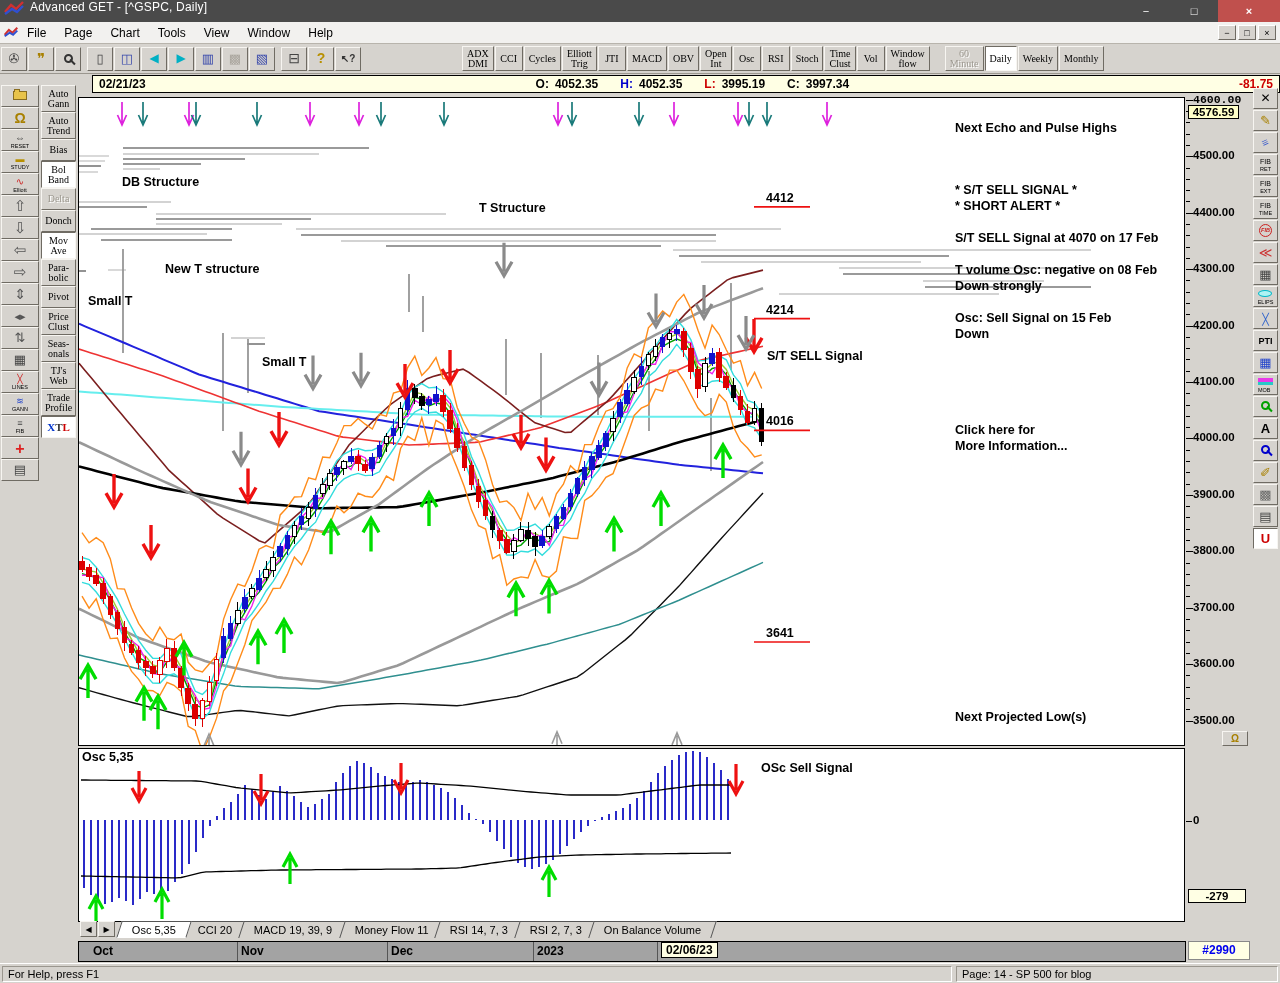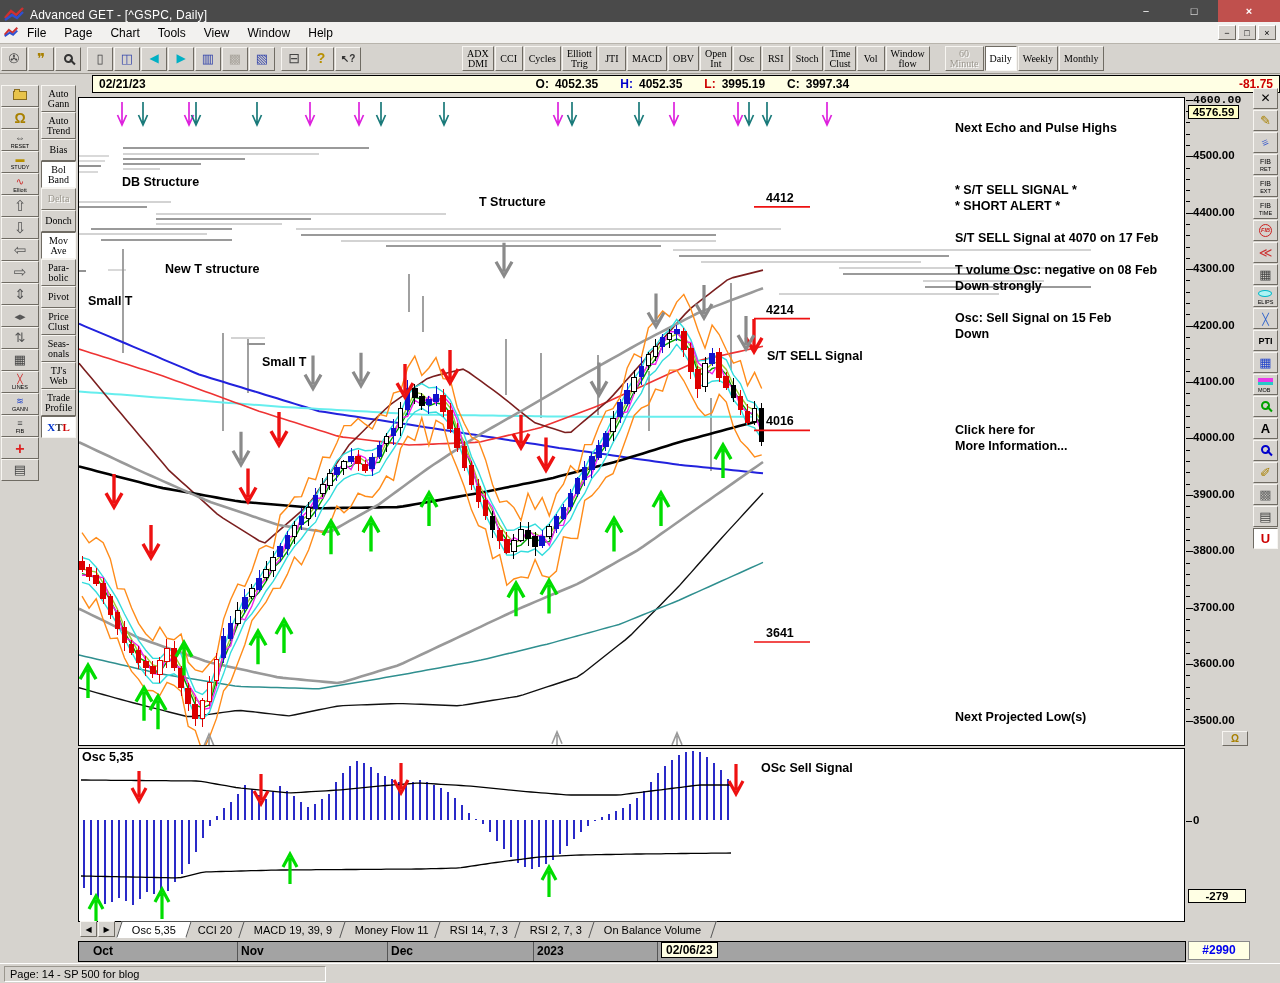--- a/index.html
+++ b/index.html
@@ -1,20 +1,20 @@
 <!DOCTYPE html>
 <html><head>
 <meta charset="utf-8">
 <style>
   *{margin:0;padding:0;box-sizing:border-box}
   html,body{width:1280px;height:983px;overflow:hidden}
   body{position:relative;font-family:"Liberation Sans",sans-serif;background:#d6d3ce;font-size:11px;color:#000}
 
   
-  .titlebar{position:absolute;top:0;left:0;width:1280px;height:22px;background:#4a4a4a;display:flex;align-items:flex-end;color:#fff}
+  .titlebar{position:absolute;top:0;left:0;width:1280px;height:22px;background:#4a4a4a;display:flex;align-items:flex-start;color:#fff}
   .applogo{width:20px;height:16px;margin-left:4px;flex:0 0 auto}
   .title-text{margin-left:6px;font-size:12px;letter-spacing:.2px}
   .win-btns{margin-left:auto;display:flex;height:22px}
   .wbtn{width:48px;height:22px;display:flex;align-items:center;justify-content:center;font-size:11px;color:#fff;background:#4a4a4a}
   .wbtn.close{width:62px;background:#c0504d;font-weight:bold}
 
   .menubar{position:absolute;top:22px;left:0;width:1280px;height:22px;background:#f2f1ef;border-bottom:1px solid #b8b4ac;display:flex;align-items:center}
   .menu-item{padding:3px 9px;font-size:12px}
   .mini-btns{margin-left:auto;margin-right:4px;display:flex;gap:2px}
   .mini-btn{width:18px;height:15px;background:#d6d3ce;border:1px solid;border-color:#fff #6f6b63 #6f6b63 #fff;font-size:9px;display:flex;align-items:center;justify-content:center}
@@ -746,21 +746,21 @@
         <line x1="675" x2="731" y1="220.6413" y2="220.6413" stroke="#ee1111" stroke-width="1.7"></line>
         <text x="687" y="215.6413" font-size="12.5" font-weight="bold" font-family="Liberation Sans, sans-serif" fill="#000">4214</text>
         <line x1="675" x2="731" y1="332.3727" y2="332.3727" stroke="#ee1111" stroke-width="1.7"></line>
         <text x="687" y="327.3727" font-size="12.5" font-weight="bold" font-family="Liberation Sans, sans-serif" fill="#000">4016</text>
         <line x1="675" x2="731" y1="543.9852000000001" y2="543.9852000000001" stroke="#ee1111" stroke-width="1.7"></line>
         <text x="687" y="538.9852000000001" font-size="12.5" font-weight="bold" font-family="Liberation Sans, sans-serif" fill="#000">3641</text>
       </g>
     </svg>
   <div id="chart-annos">
       <div class="anno" style="left: 43px; top: 76px;">DB Structure</div>
-      <div class="anno" style="left: 400px; top: 96px;">T Structure</div>
+      <div class="anno" style="left: 400px; top: 102px;">T Structure</div>
       <div class="anno" style="left: 86px; top: 163px;">New T structure</div>
       <div class="anno" style="left: 9px; top: 195px;">Small T</div>
       <div class="anno" style="left: 183px; top: 256px;">Small T</div>
       <div class="anno" style="left: 688px; top: 250px;">S/T SELL Signal</div>
       <div class="anno" style="left: 876px; top: 22px;">Next Echo and Pulse Highs</div>
       <div class="anno" style="left: 876px; top: 84px;">* S/T SELL SIGNAL *
 * SHORT ALERT *</div>
       <div class="anno" style="left: 876px; top: 132px;">S/T SELL Signal at 4070 on 17 Feb</div>
       <div class="anno" style="left: 876px; top: 164px;">T volume Osc: negative on 08 Feb
 Down strongly</div>
@@ -1082,14 +1082,15 @@
     <div class="dsep" style="left: 578px;"></div>
     <div class="dlab" style="left: 14px;">Oct</div>
     <div class="dlab" style="left: 162px;">Nov</div>
     <div class="dlab" style="left: 312px;">Dec</div>
     <div class="dlab" style="left: 458px;">2023</div>
     <div class="dlab dbox" style="left: 582px; top: 0px;">02/06/23</div>
   </div>
 <div id="pagebox">#2990</div>
 
 <div id="statusbar">
+  <div class="sb-panel sb-left">For Help, press F1</div>
   <div class="sb-panel sb-right">Page: 14 - SP 500 for blog</div>
 </div>
 
 </body></html>

